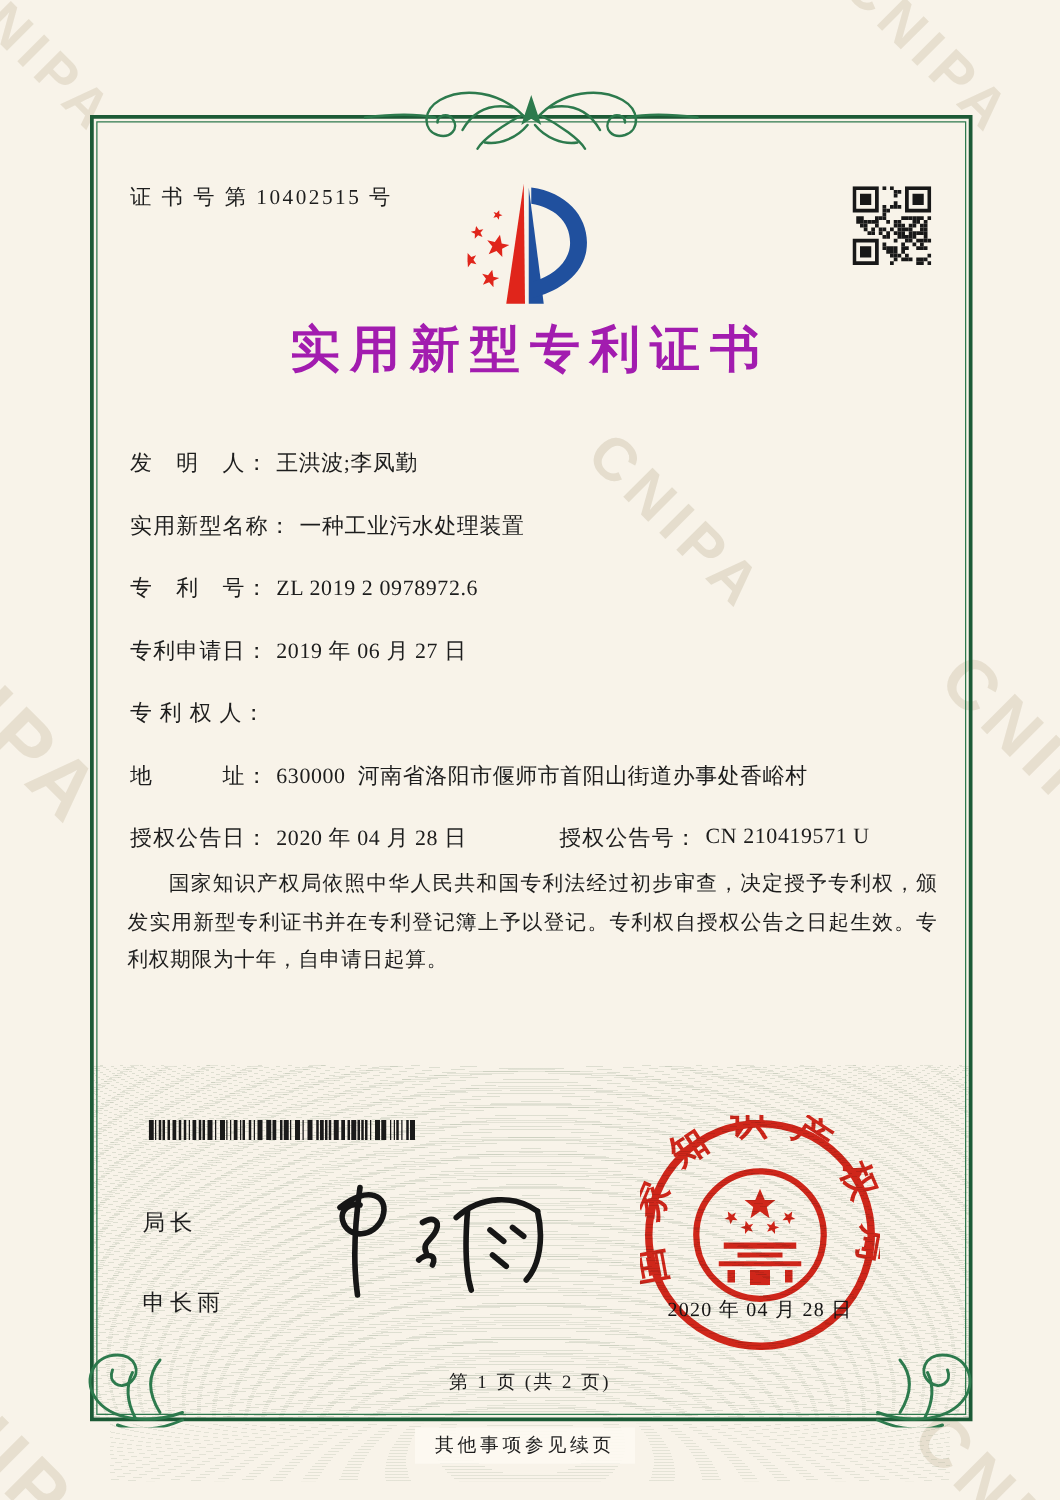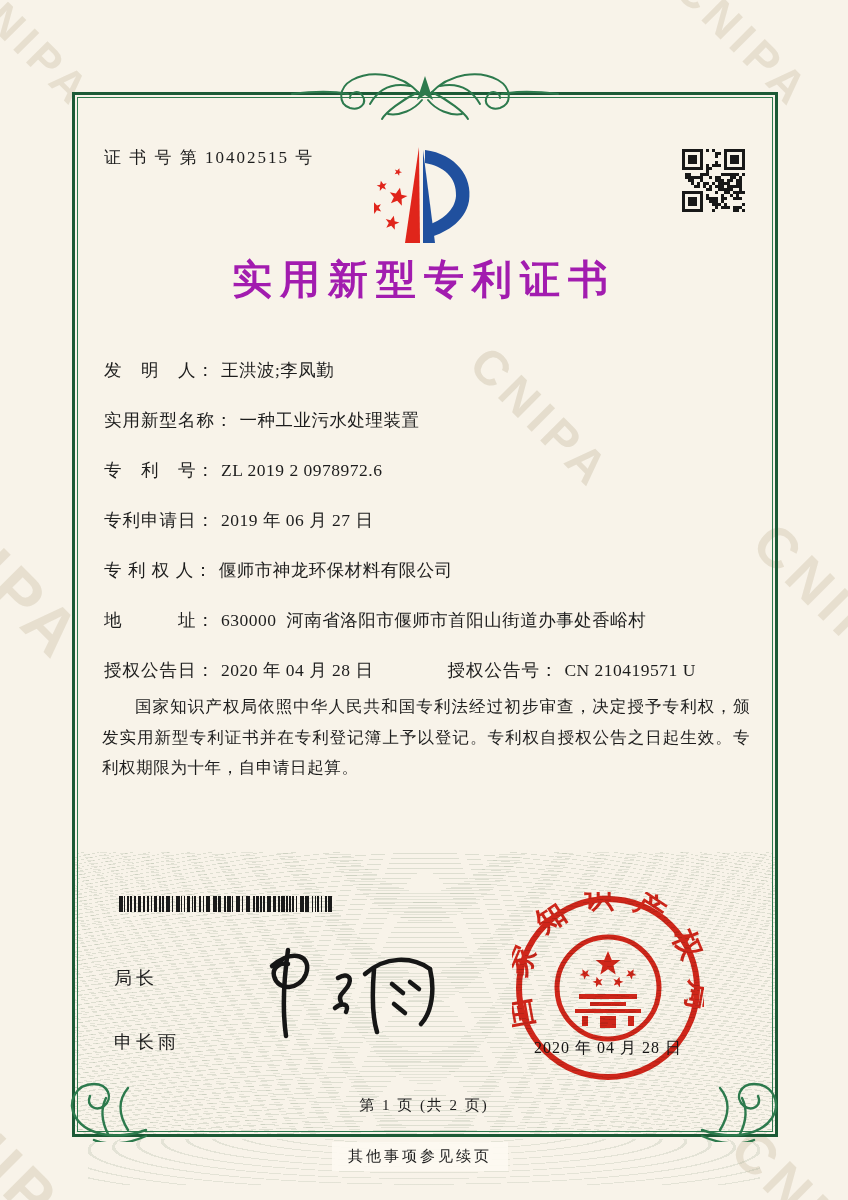--- a/index.html
+++ b/index.html
@@ -55,21 +55,21 @@
     position:absolute; left:0; width:100%; top:252px; z-index:5;
     text-align:center; font-size:40px; font-weight:bold; letter-spacing:8px;
     color:#a21caf;
   }
   
   .fields { position:absolute; left:104px; top:358px; width:650px; z-index:5; }
   .frow { display:flex; align-items:baseline; margin-bottom:27px; height:23px;
           font-size:17.5px; white-space:pre-wrap; }
   .flabel { letter-spacing:1px; }
   .fvalue { margin-left:6px; letter-spacing:0.5px; }
-  .grant-col { margin-left:74px; display:flex; align-items:center; }
+  .grant-col { margin-left:74px; display:flex; align-items:flex-start; }
   
   .paras {
     position:absolute; left:102px; top:692px; width:648px; z-index:5;
     font-size:16.5px; line-height:1.86; letter-spacing:0.6px; text-align:justify;
   }
   .paras p { text-indent:2em; }
   
   .barcode { position:absolute; left:119px; top:896px; z-index:5; }
   
   .director-title, .director-name {
@@ -310,21 +310,20 @@
     <div class="frow">
       <span class="flabel">专　利　号：</span>
       <span class="fvalue">ZL 2019 2 0978972.6</span>
     </div>
     <div class="frow">
       <span class="flabel">专利申请日：</span>
       <span class="fvalue">2019 年 06 月 27 日</span>
     </div>
     <div class="frow">
       <span class="flabel">专 利 权 人：</span>
-      <span class="fvalue">偃师市神龙环保材料有限公司</span>
     </div>
     <div class="frow">
       <span class="flabel">地　　　址：</span>
       <span class="fvalue">630000  河南省洛阳市偃师市首阳山街道办事处香峪村</span>
     </div>
     <div class="frow">
       <span class="flabel">授权公告日：</span>
       <span class="fvalue">2020 年 04 月 28 日</span>
       <span class="grant-col">
         <span class="flabel">授权公告号：</span>

